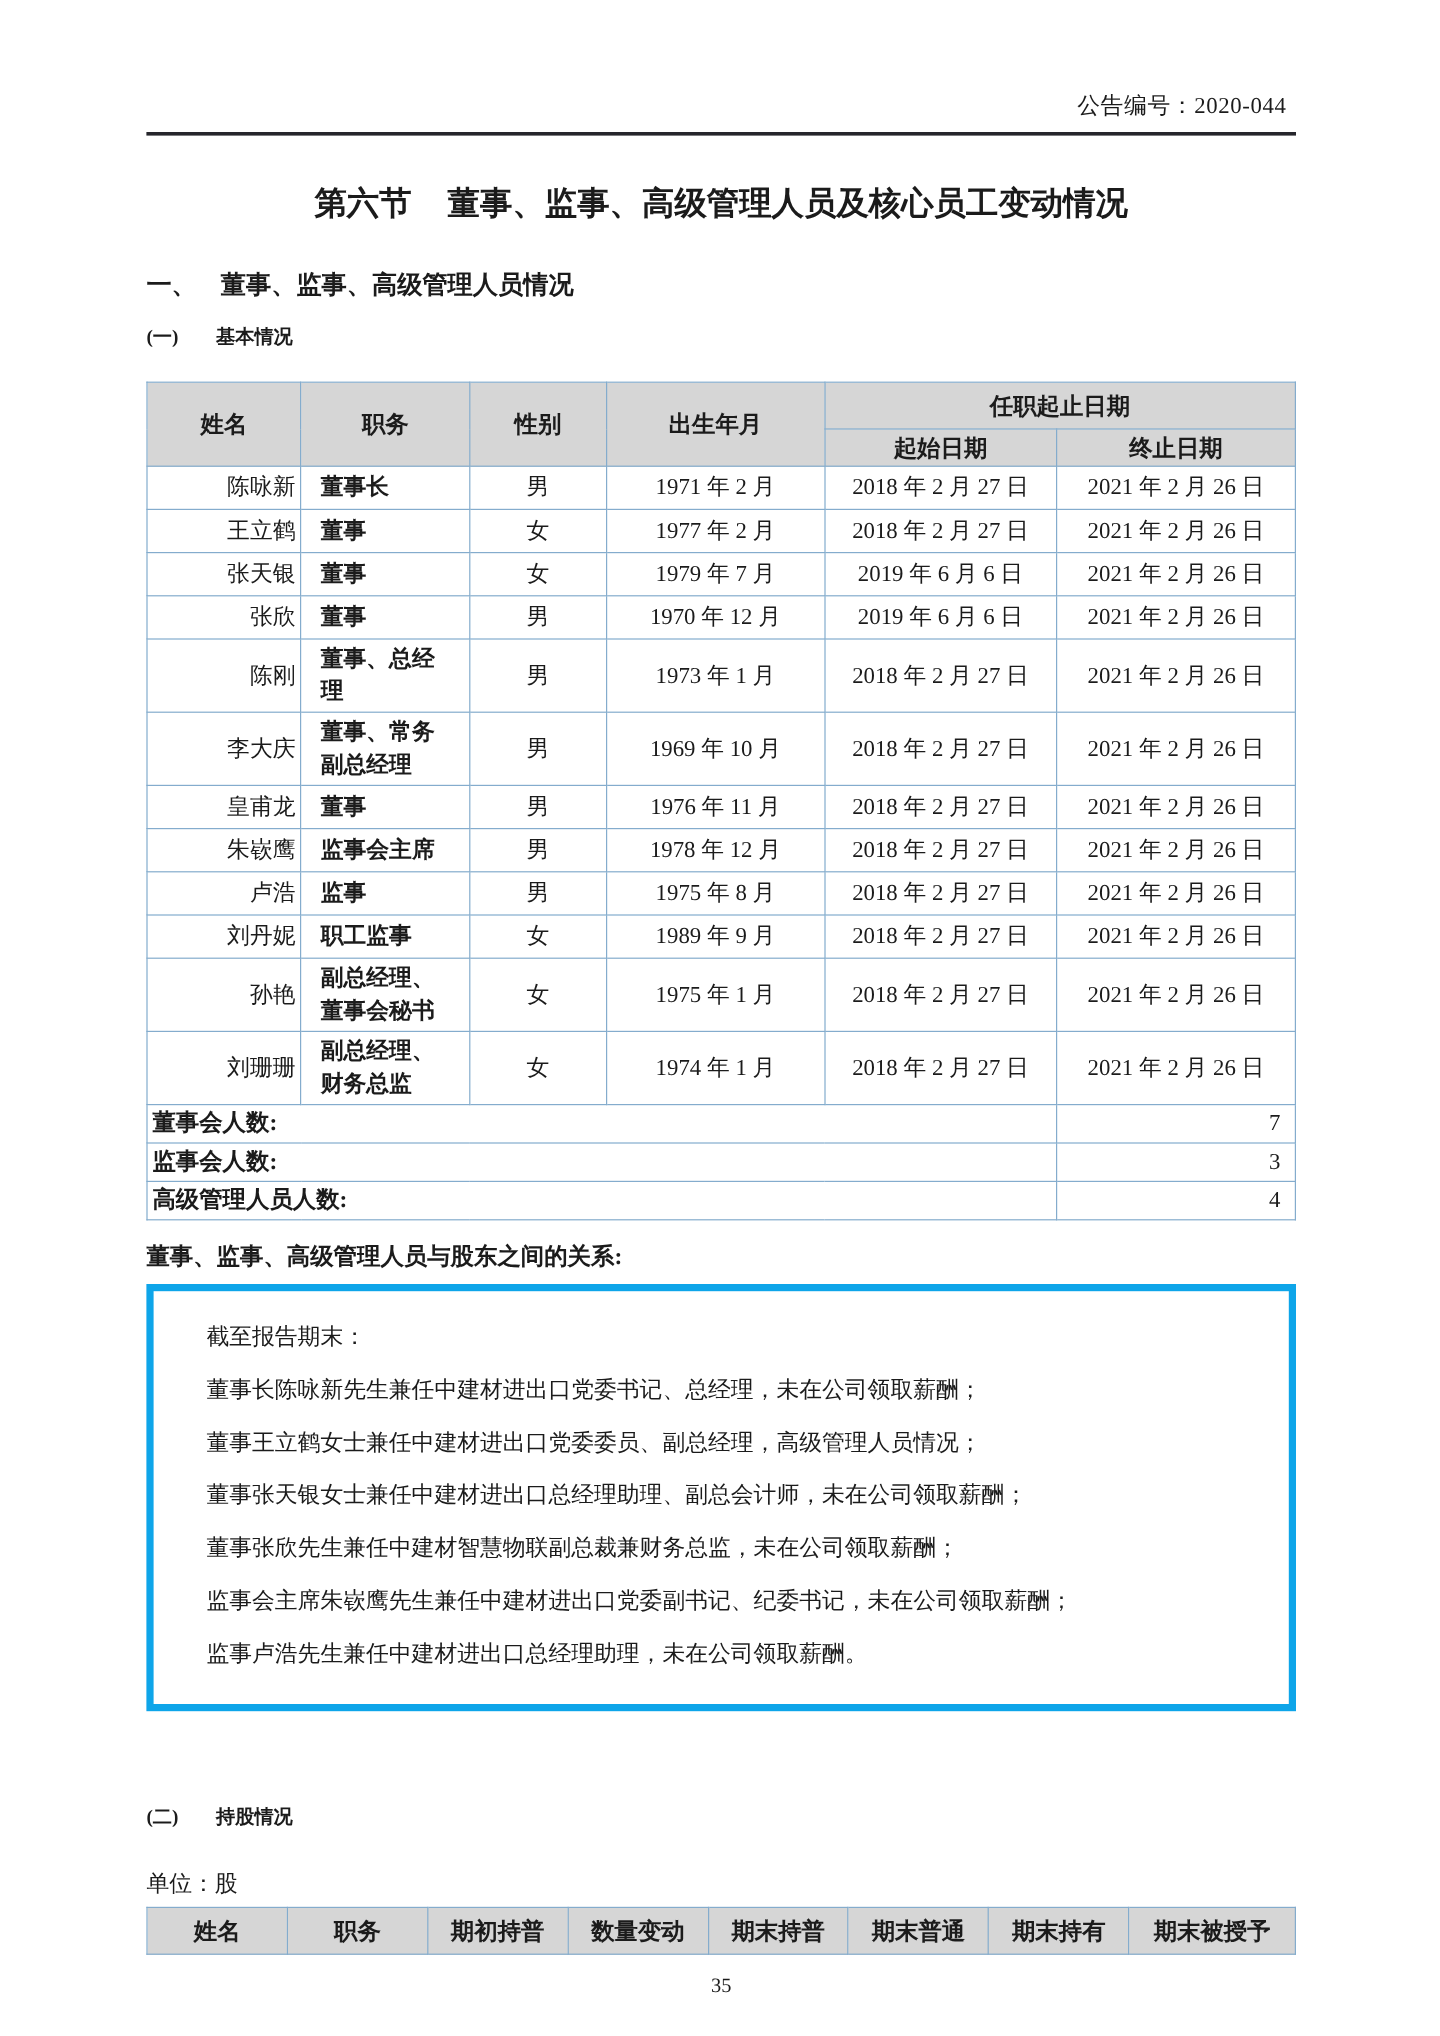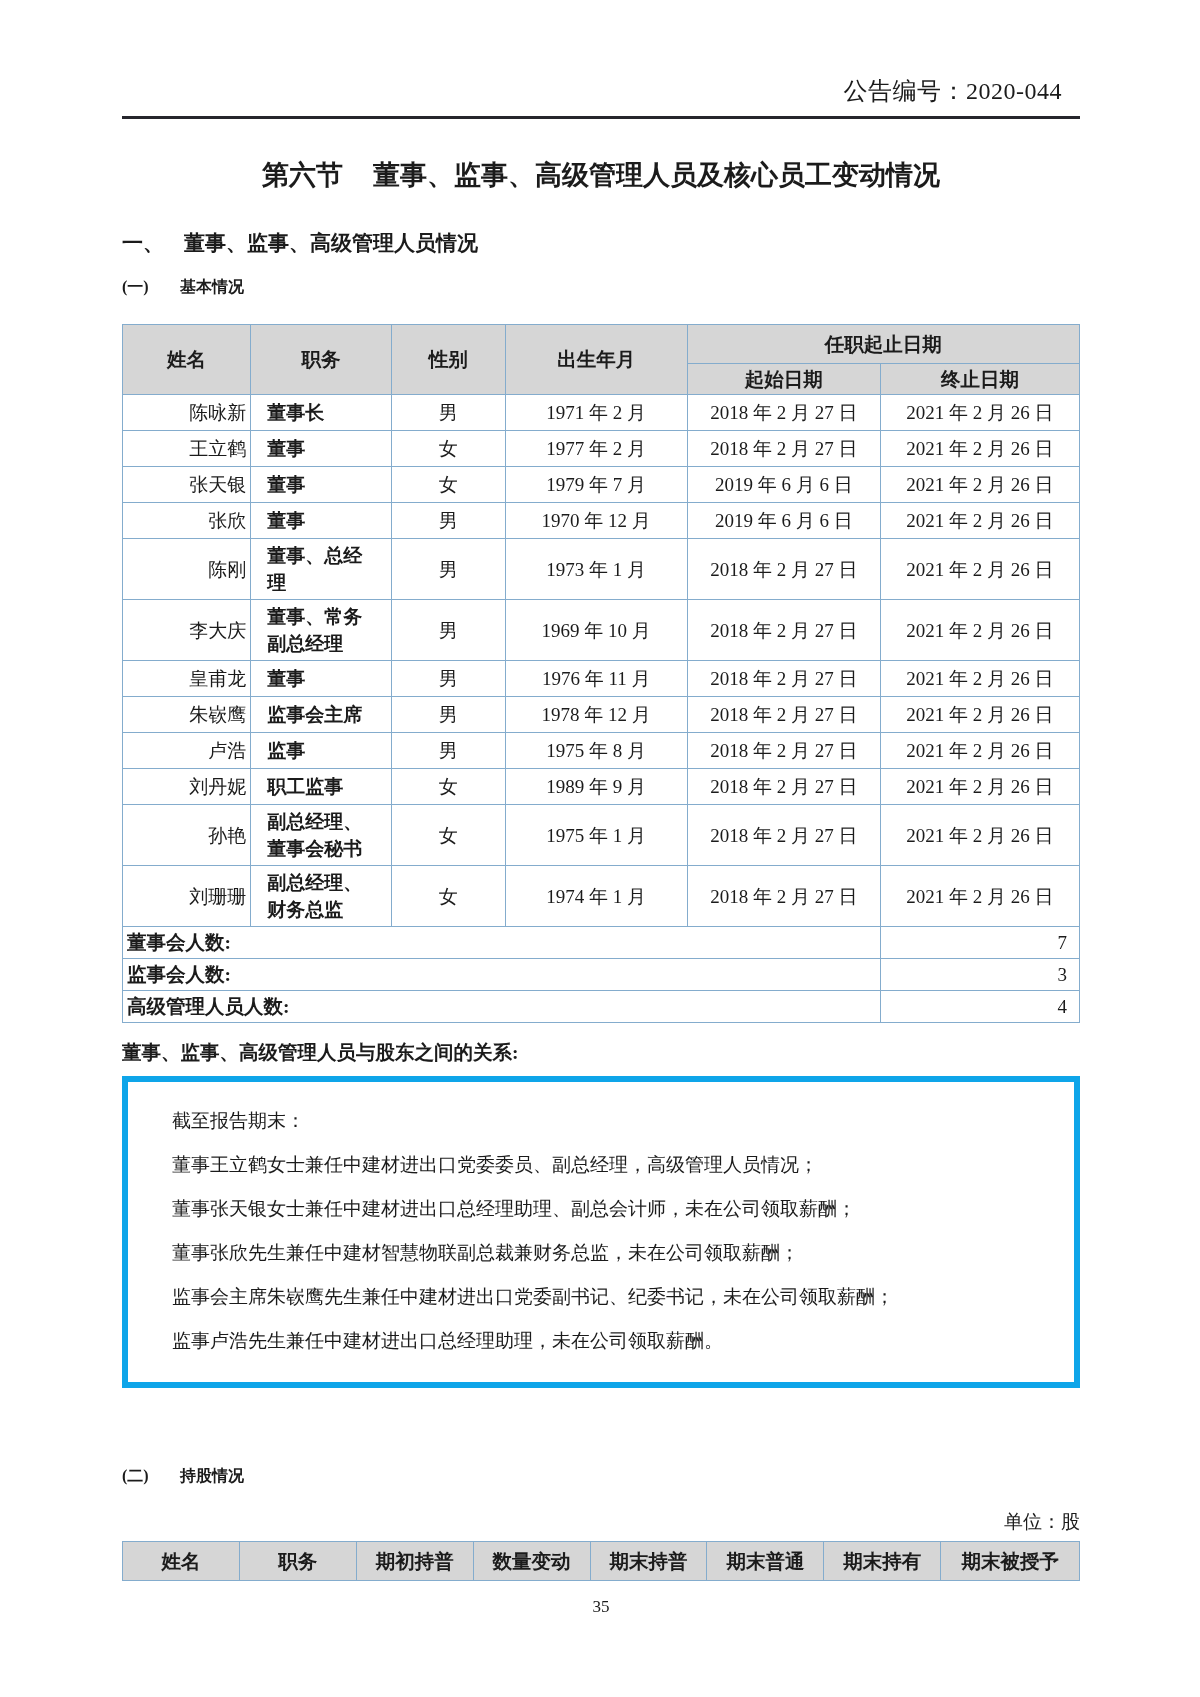--- a/index.html
+++ b/index.html
@@ -6,21 +6,21 @@
   body {
     width:1200px; height:1697px;
     background:#ffffff;
     color:#1b1b1b;
     font-family:"Liberation Serif","DejaVu Serif",serif;
     position:relative;
     overflow:hidden;
   }
   .page { padding:75px 120px 0 122px; }
 
-  .ann-no { text-align:right; font-size:24px; letter-spacing:.5px; margin:0 18px 9px 0; }
+  .ann-no { text-align:right; font-size:19px; letter-spacing:.5px; margin:0 8px 9px 0; }
   .top-rule { border-bottom:3px solid #26262c; height:0; }
 
   .doc-title { text-align:center; font-weight:bold; font-size:27px; margin-top:38px; }
   .doc-title .t1 { margin-right:30px; }
 
   .h1 { font-weight:bold; font-size:21px; margin-top:36px; }
   .h1 .no { display:inline-block; min-width:62px; }
   .h2 { font-weight:bold; font-size:16px; margin-top:20px; }
   .h2 .no { display:inline-block; min-width:58px; }
 
@@ -40,21 +40,21 @@
   table.basic td.center { text-align:center; }
   table.basic td.sum-label { text-align:left; font-weight:bold; font-size:19.5px; }
   table.basic td.sum-val { text-align:right; padding-right:12px; }
 
   .rel-heading { font-weight:bold; font-size:19.5px; margin-top:16px; }
   .rel-box { border:6px solid #0ea5e9; margin-top:10px; padding:26px 28px 28px 44px; }
   .rel-box p { font-size:19px; line-height:26px; margin:0 0 18px 0; }
   .rel-box p:last-child { margin-bottom:0; }
 
   .h2b { margin-top:78px; }
-  .unit { text-align:right; font-size:19px; margin-top:22px; }
+  .unit { font-size:19px; margin-top:32px; }
 
   table.holdings {
     width:100%; border-collapse:collapse; table-layout:fixed;
     margin-top:6px; font-size:19.5px;
   }
   table.holdings th {
     border:1px solid #84accd; background:#d6d6d6;
     font-weight:bold; height:36px; text-align:center;
   }
   table.holdings col.wide { width:14.5%; }
@@ -212,20 +212,21 @@
           <td colspan="5" class="sum-label">高级管理人员人数:</td>
           <td class="sum-val">4</td>
         </tr>
       </tbody>
   </table>
 
   <div class="rel-heading">董事、监事、高级管理人员与股东之间的关系:</div>
 
   <div class="rel-box">
     <p>截至报告期末：</p>
+    <p>董事长陈咏新先生兼任中建材进出口党委书记、总经理，未在公司领取薪酬；</p>
     <p>董事王立鹤女士兼任中建材进出口党委委员、副总经理，高级管理人员情况；</p>
     <p>董事张天银女士兼任中建材进出口总经理助理、副总会计师，未在公司领取薪酬；</p>
     <p>董事张欣先生兼任中建材智慧物联副总裁兼财务总监，未在公司领取薪酬；</p>
     <p>监事会主席朱嵚鹰先生兼任中建材进出口党委副书记、纪委书记，未在公司领取薪酬；</p>
     <p>监事卢浩先生兼任中建材进出口总经理助理，未在公司领取薪酬。</p>
   </div>
 
   <div class="h2 h2b">
     <span class="no">(二)</span><span>持股情况</span>
   </div>

